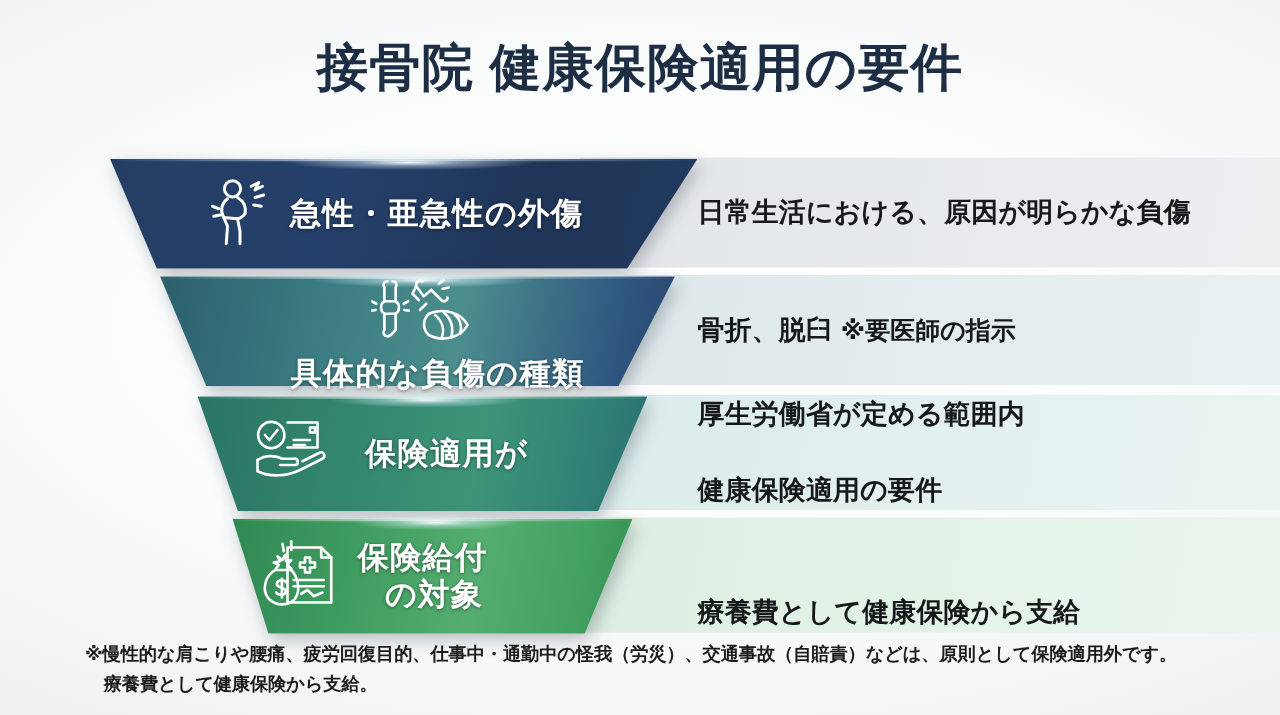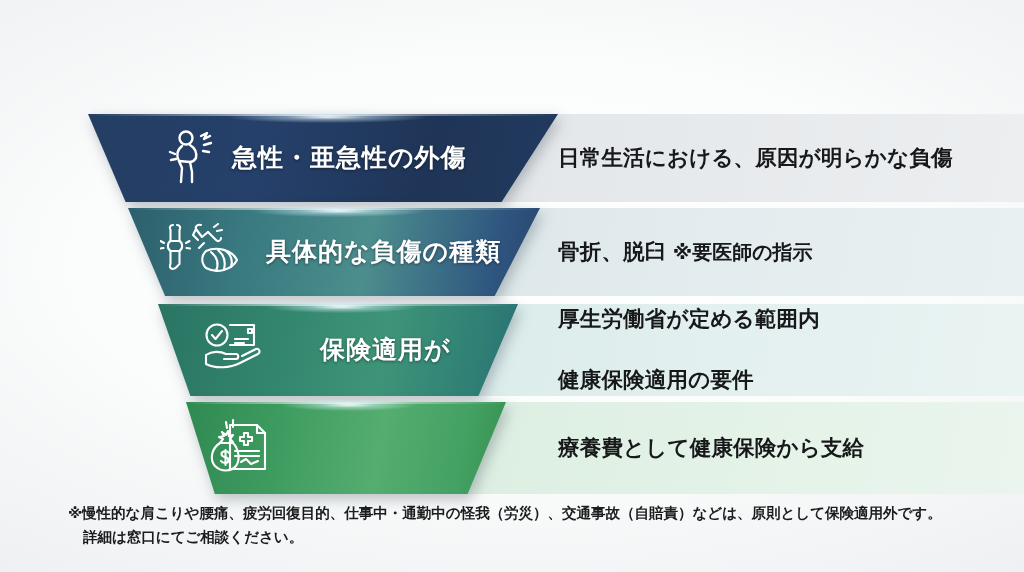--- a/index.html
+++ b/index.html
@@ -44,57 +44,56 @@
     width: 1024px;
   }
   .row-1 { top: 114px;  height: 88px; }
   .row-2 { top: 208px;  height: 88px; }
   .row-3 { top: 304px;  height: 92px; }
   .row-4 { top: 402px;  height: 92px; }
 
   
   .panel {
     position: absolute;
-    top: 0;
+    top: 12px;
     right: 0;
     height: 100%;
     width: 560px;
     display: flex;
     flex-direction: column;
     justify-content: center;
     padding-left: 94px;
     box-sizing: border-box;
   }
   .row-1 .panel { background: linear-gradient(100deg, #e3e6e9 0%, #e7eaec 45%, #eceef0 100%); }
   .row-2 .panel { background: linear-gradient(100deg, #dde7e9 0%, #e3ecee 45%, #e9f0f1 100%); }
   .row-3 .panel { background: linear-gradient(100deg, #dbeceb 0%, #e2f0ef 45%, #e9f3f2 100%); justify-content: space-between; }
-  .row-4 .panel { background: linear-gradient(100deg, #dceee1 0%, #e3f2e7 45%, #eaf5ed 100%); }
+  .row-4 .panel { background: linear-gradient(100deg, #dceee1 0%, #e3f2e7 45%, #eaf5ed 100%); justify-content: flex-end; }
 
   .desc-line {
     font-size: 21.5px;
     font-weight: bold;
     color: #17181a;
     line-height: 1.42;
     white-space: nowrap;
     letter-spacing: 0.2px;
   }
   .desc-note {
     font-size: 20px;
     font-weight: bold;
     letter-spacing: 0;
   }
 
   
   .band {
     position: absolute;
-    top: 0;
+    top: 13px;
     height: 100%;
     overflow: visible;
     filter: drop-shadow(3px 5px 7px rgba(40,55,70,0.30));
-    font-family: Liberation Serif, serif;
   }
   .band-1 { left: 88px;  width: 470px; }
   .band-2 { left: 128px; width: 412px; }
   .band-3 { left: 158px; width: 360px; }
   .band-4 { left: 186px; width: 320px; }
 
   .band-shape {
     position: absolute;
     inset: 0;
   }
@@ -136,22 +135,22 @@
   }
 
   .band-content {
     position: absolute;
     inset: 0;
     display: flex;
     align-items: center;
     justify-content: flex-start;
   }
   .band-1 .band-content { padding-left: 80px; }
-  .band-2 .band-content { padding-left: 32px; }
-  .band-3 .band-content { padding-left: 44px; gap: 28px; }
+  .band-2 .band-content { padding-left: 32px; flex-direction: column; }
+  .band-3 .band-content { padding-left: 44px; }
   .band-4 .band-content { padding-left: 22px; }
 
   .band-icon {
     flex: 0 0 auto;
     display: block;
     margin-right: 14px;
   }
   .band-label {
     font-size: 25px;
     font-weight: bold;
@@ -162,38 +161,39 @@
     white-space: nowrap;
   }
   .band-label .l2 { display: block; }
   .band-3 .band-label .l1 { padding-left: 14px; }
   .band-4 .band-label .l2 { padding-left: 22px; }
 
   
   .footnote {
     position: absolute;
     left: 68px;
-    top: 502px;
+    top: 513px;
     width: 900px;
   }
   .footnote-line {
     font-size: 14.6px;
     font-weight: bold;
     color: #1a1c1e;
     line-height: 1.62;
     white-space: nowrap;
     letter-spacing: -0.1px;
   }
   .footnote-line.indent { padding-left: 15px; }
 </style>
 </head>
 <body>
 
 <div id="stage">
 
+  <div class="title">接骨院 健康保険適用の要件</div>
 
   <div class="row row-1">
     <div class="panel">
       <div class="desc-line">日常生活における、原因が明らかな負傷</div>
     </div>
     <div class="band band-1">
       <div class="band-shape"></div>
       <div class="band-sheen"></div>
       <div class="band-glow"></div>
       <div class="band-content">
@@ -307,22 +307,26 @@
             <path d="M27 39 L51 39"></path>
             <path d="M33 45 L38 42 L43 47 L50 44"></path>
             <path d="M25 3 L25 10"></path>
             <path d="M18 5 L19 11"></path>
             <path d="M12 26 L15 22 L11 20 L16 19 L14 15 L18 18 L20 14 L21 19 L25 18 L22 22 L25 25"></path>
             <path d="M12 26 C4 31 1 42 7 49 C13 55 23 55 28 49 C33 42 30 31 25 26 Z"></path>
             <path d="M17.5 33 L17.5 48"></path>
             <path d="M21 36 C20 34 14 33 13.5 37 C13 41 21 39 20.5 43.5 C20 47 14 46 13 44"></path>
           </svg>
         </span>
+        <span class="band-label">
+          <span class="l1">保険給付</span>
+          <span class="l2">の対象</span>
+        </span>
       </div>
     </div>
   </div>
 
   <div class="footnote">
     <div class="footnote-line">※慢性的な肩こりや腰痛、疲労回復目的、仕事中・通勤中の怪我（労災）、交通事故（自賠責）などは、原則として保険適用外です。</div>
-    <div class="footnote-line indent">詳細は窓口にてご相談ください。</div>
+    <div class="footnote-line indent">療養費として健康保険から支給。</div>
   </div>
 
 </div>
 
 </body></html>

